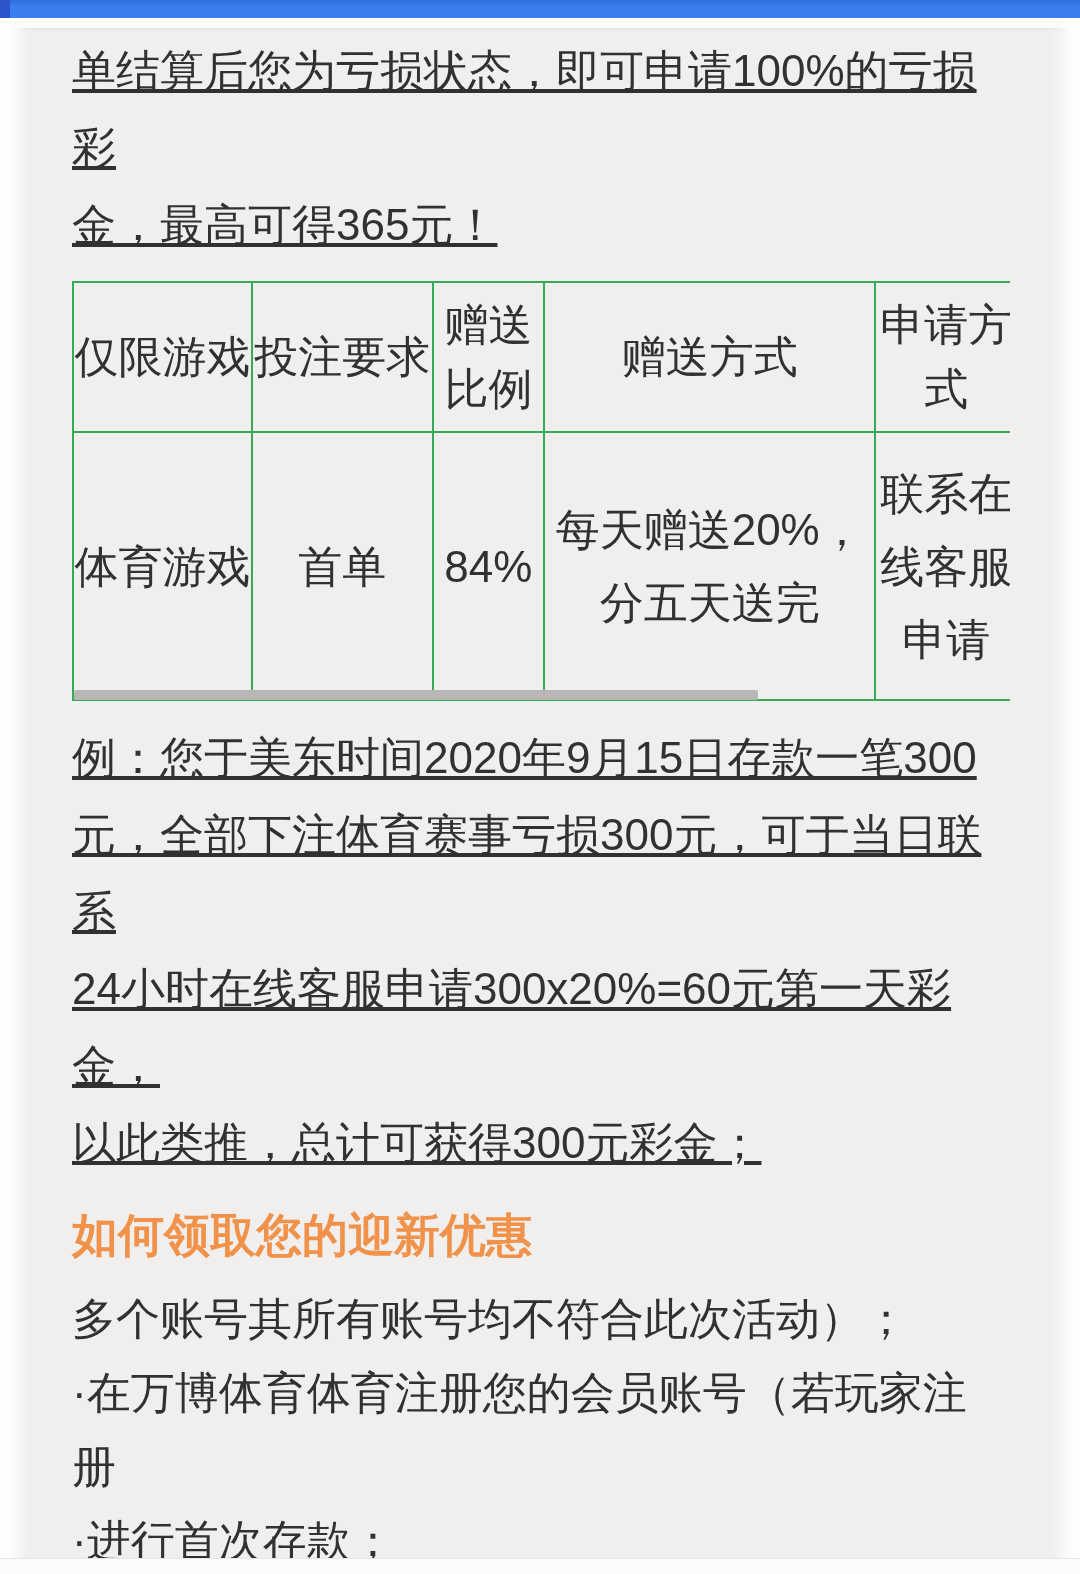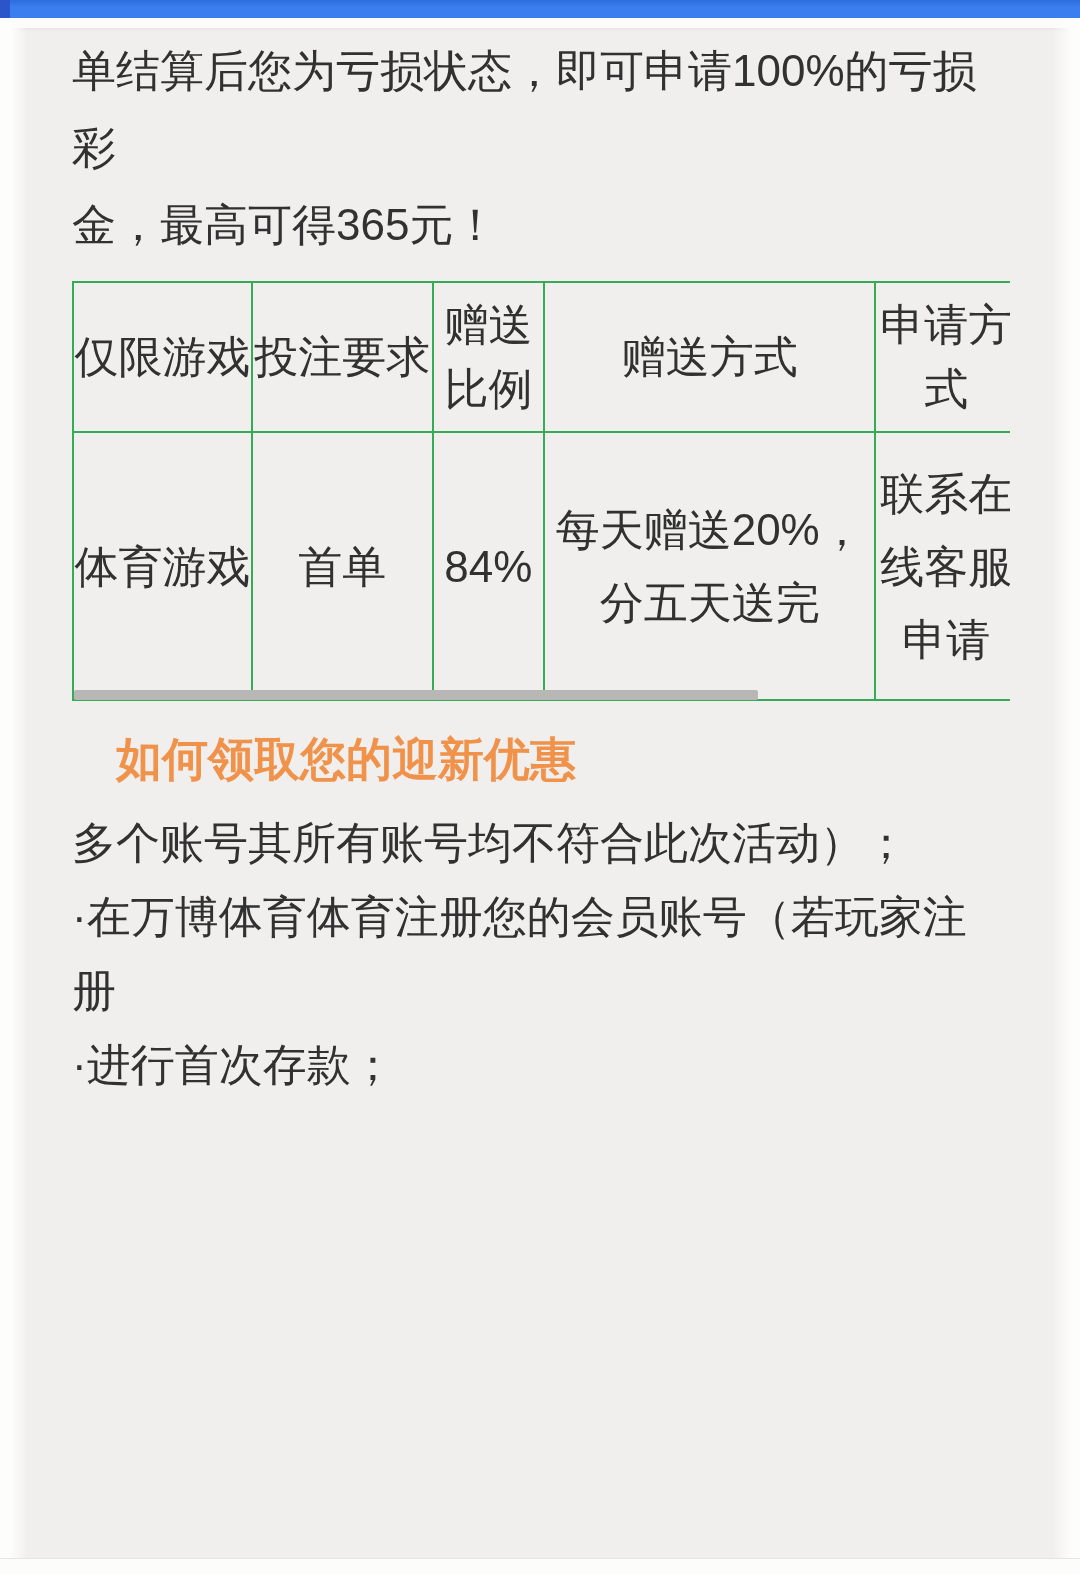--- a/index.html
+++ b/index.html
@@ -43,21 +43,21 @@
     z-index:3;
   }
 
   
   .edge-fade { position:absolute; top:18px; bottom:0; width:28px; z-index:4; pointer-events:none; }
   .edge-fade.left  { left:0;  background: linear-gradient(90deg, #fdfdfc 0%, #fdfdfc 38%, rgba(253,253,252,0) 100%); }
   .edge-fade.right { right:0; background: linear-gradient(270deg, #fdfdfc 0%, #fdfdfc 30%, rgba(253,253,252,0) 100%); }
 
   .main { position:absolute; top:28px; left:0; width:1080px; padding:0 70px 0 72px; z-index:2; }
 
-  .para { font-size:44px; line-height:77px; }
+  .para { font-size:44px; line-height:77px;text-decoration:underline; }
   .intro { margin-top:4px; }
   .example { margin-top:14px; }
 
   
   .table-wrap {
     margin-top:18px;
     width:938px; height:424px;
     overflow:hidden; position:relative;
   }
   table.promo {
@@ -77,21 +77,20 @@
   .hthumb {
     position:absolute; left:2px; bottom:5px;
     width:684px; height:10px;
     background:var(--scrollbar-gray); border-radius:2px;
   }
 
   .section-heading {
     margin-top:24px;
     font-size:46px; line-height:60px; font-weight:bold;
     color:var(--heading-orange);
-    margin-left:44px;
   }
 
   .bullets { margin-top:17px; font-size:44px; line-height:74px; }
 
   .bottom-strip {
     position:absolute; bottom:0; left:0; width:1080px; height:16px;
     background:#fcfcfb; border-top:1px solid #e7e6e5; z-index:5;
   }
 </style>
 </head>
@@ -162,20 +161,26 @@
               <div>联系在</div>
               <div>线客服</div>
               <div>申请</div>
             </td>
           </tr>
         </tbody>
       </table>
       <div class="hthumb"></div>
     </div>
 
+    <div class="para example">
+      <div>例：您于美东时间2020年9月15日存款一笔300</div>
+      <div>元，全部下注体育赛事亏损300元，可于当日联系</div>
+      <div>24小时在线客服申请300x20%=60元第一天彩金，</div>
+      <div>以此类推，总计可获得300元彩金；</div>
+    </div>
 
     <div class="section-heading">如何领取您的迎新优惠</div>
 
     <div class="bullets">
       <div>多个账号其所有账号均不符合此次活动）；</div>
       <div>·在万博体育体育注册您的会员账号（若玩家注册</div>
       <div>·进行首次存款；</div>
 
     </div>
 

